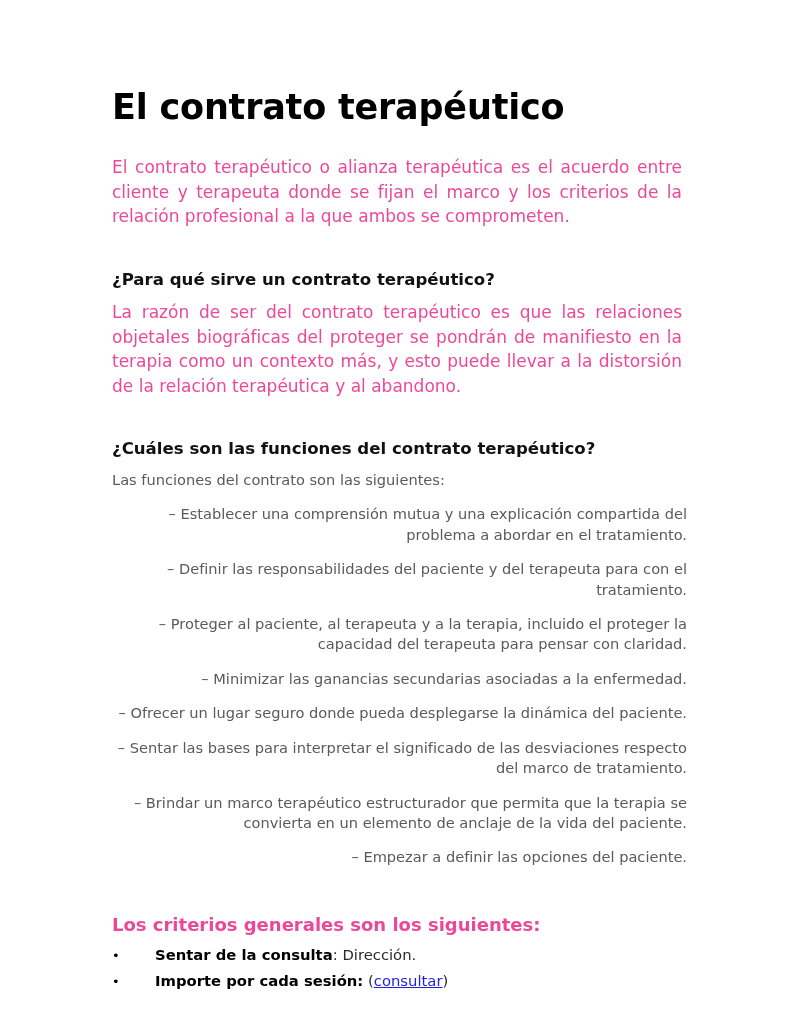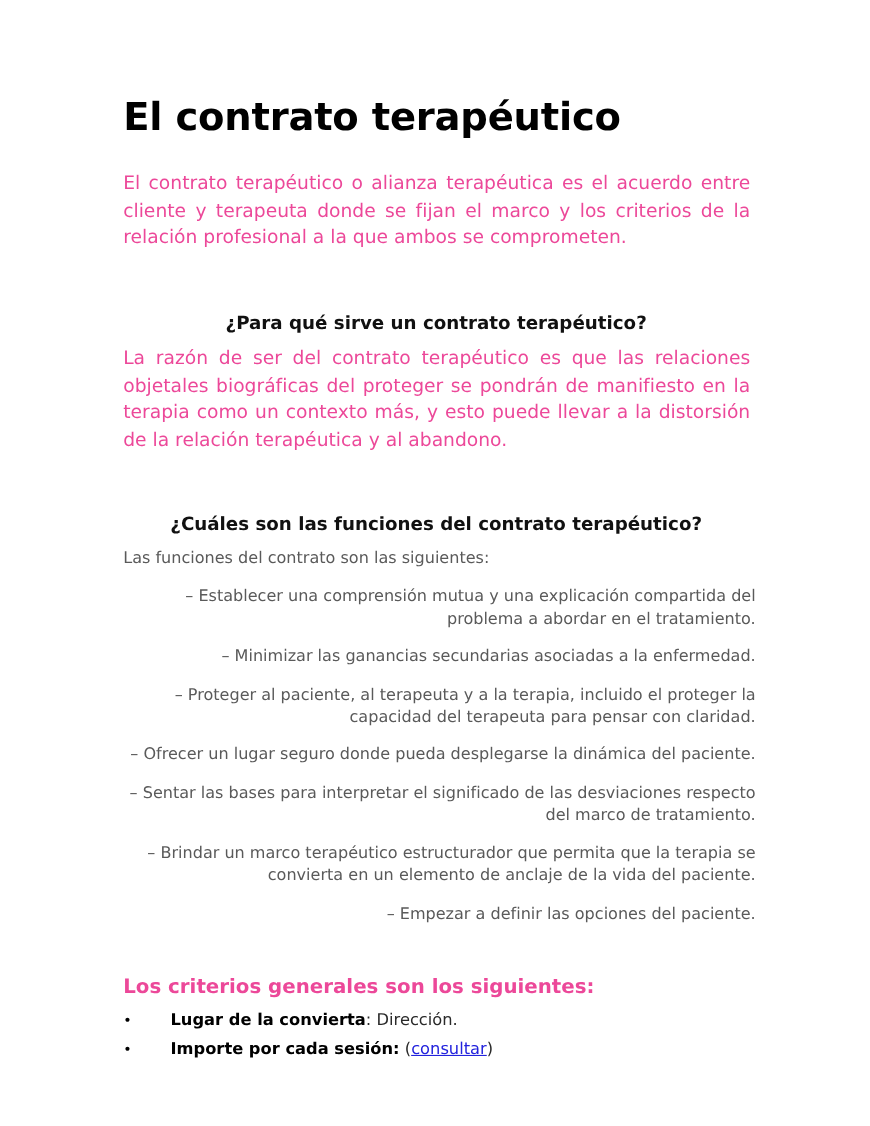--- a/index.html
+++ b/index.html
@@ -39,22 +39,21 @@
     width: 570px;
   }
   .section-heading {
     font-size: 16.6px;
     font-weight: bold;
     color: #111111;
     margin: 26px 0 10px 0;
     line-height: 1.3;
   }
   .heading-gap-lg {
-    margin-top: 54px;
-    text-align: center;
+    margin-top: 40px;
   }
   .list-intro {
     font-size: 14.6px;
     color: #5a5a5a;
     line-height: 1.42;
     margin: 0 0 14px 0;
     width: 575px;
   }
   .func-item {
     font-size: 14.6px;
@@ -117,35 +116,36 @@
   <h2 class="section-heading heading-gap-lg">¿Para qué sirve un contrato terapéutico?</h2>
 
   <p class="body-para">La razón de ser del contrato terapéutico es que las relaciones objetales biográficas del proteger se pondrán de manifiesto en la terapia como un contexto más, y esto puede llevar a la distorsión de la relación terapéutica y al abandono.</p>
 
   <h2 class="section-heading heading-gap-lg">¿Cuáles son las funciones del contrato terapéutico?</h2>
 
   <p class="list-intro">Las funciones del contrato son las siguientes:</p>
 
   <div class="functions-list">
     <p class="func-item">– Establecer una comprensión mutua y una explicación compartida del problema a abordar en el tratamiento.</p>
+    <p class="func-item">– Definir las responsabilidades del paciente y del terapeuta para con el tratamiento.</p>
+    <p class="func-item">– Proteger al paciente, al terapeuta y a la terapia, incluido el proteger la capacidad del terapeuta para pensar con claridad.</p>
     <p class="func-item">– Minimizar las ganancias secundarias asociadas a la enfermedad.</p>
-    <p class="func-item">– Proteger al paciente, al terapeuta y a la terapia, incluido el proteger la capacidad del terapeuta para pensar con claridad.</p>
     <p class="func-item">– Ofrecer un lugar seguro donde pueda desplegarse la dinámica del paciente.</p>
     <p class="func-item">– Sentar las bases para interpretar el significado de las desviaciones respecto del marco de tratamiento.</p>
     <p class="func-item">– Brindar un marco terapéutico estructurador que permita que la terapia se convierta en un elemento de anclaje de la vida del paciente.</p>
     <p class="func-item">– Empezar a definir las opciones del paciente.</p>
   </div>
 
   <div class="criteria-block">
 
     <div class="criteria-heading">Los criterios generales son los siguientes:</div>
 
     <div class="criteria-row">
       <span class="criteria-bullet">•</span>
-      <span class="criteria-text"><b>Lugar de la convierta</b><span class="normal">: </span><span class="normal">Dirección.</span></span>
+      <span class="criteria-text"><b>Sentar de la consulta</b><span class="normal">: </span><span class="normal">Dirección.</span></span>
     </div>
 
     <div class="criteria-row">
       <span class="criteria-bullet">•</span>
       <span class="criteria-text"><b>Importe por cada sesión:</b><span class="normal"> </span><span class="normal">(</span><a class="doc-link" href="#">consultar</a><span class="normal">)</span></span>
     </div>
 
   </div>
 
 </div>

